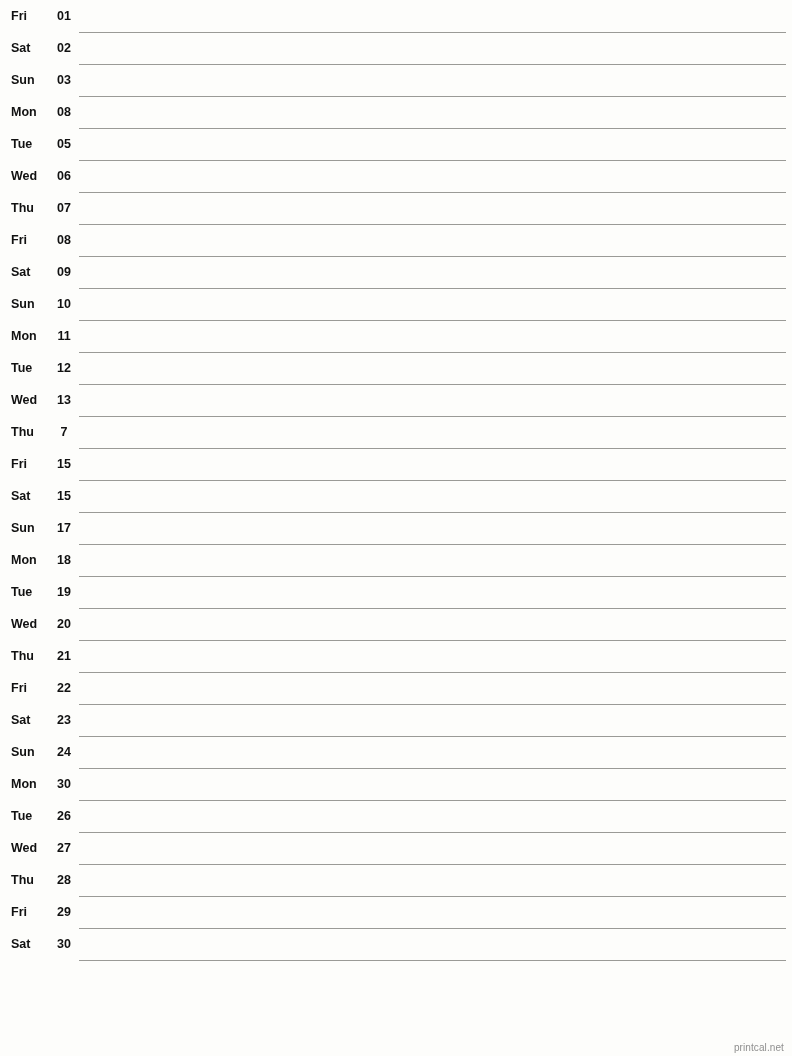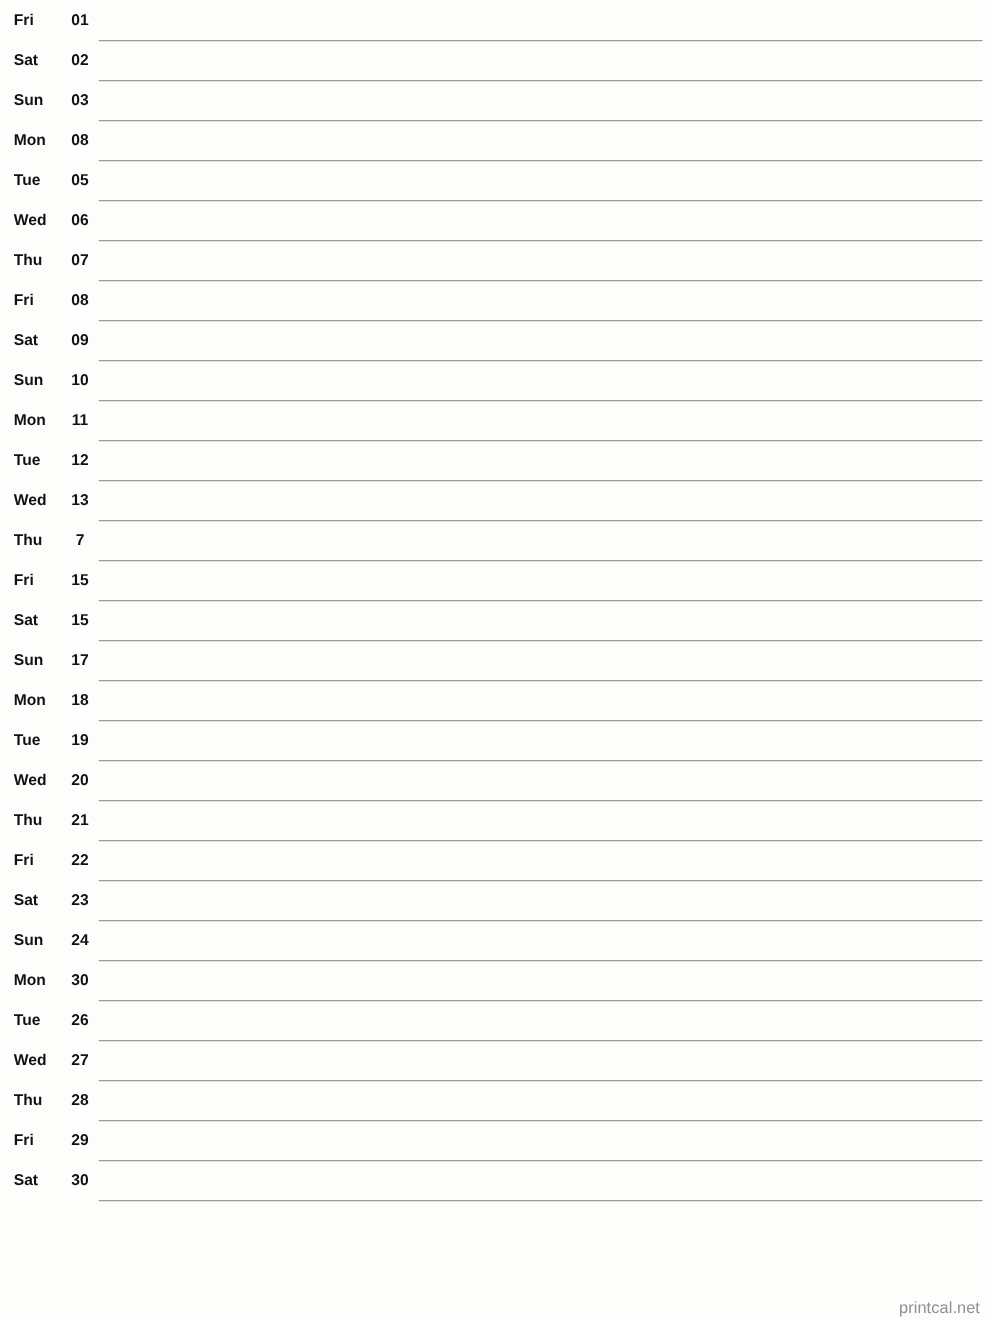--- a/index.html
+++ b/index.html
@@ -88,21 +88,21 @@
     top: 28px;
     height: 0;
     border-top: 1px solid #9a9a96;
   }
 
   
   #footer {
     position: absolute;
     right: 8px;
     bottom: 7px;
-    font-size: 13px;
+    font-size: 10px;
     color: #8f8f8f;
     letter-spacing: 0.1px;
   }
 </style>
 </head>
 <body>
 
 <div id="page">
 
 

